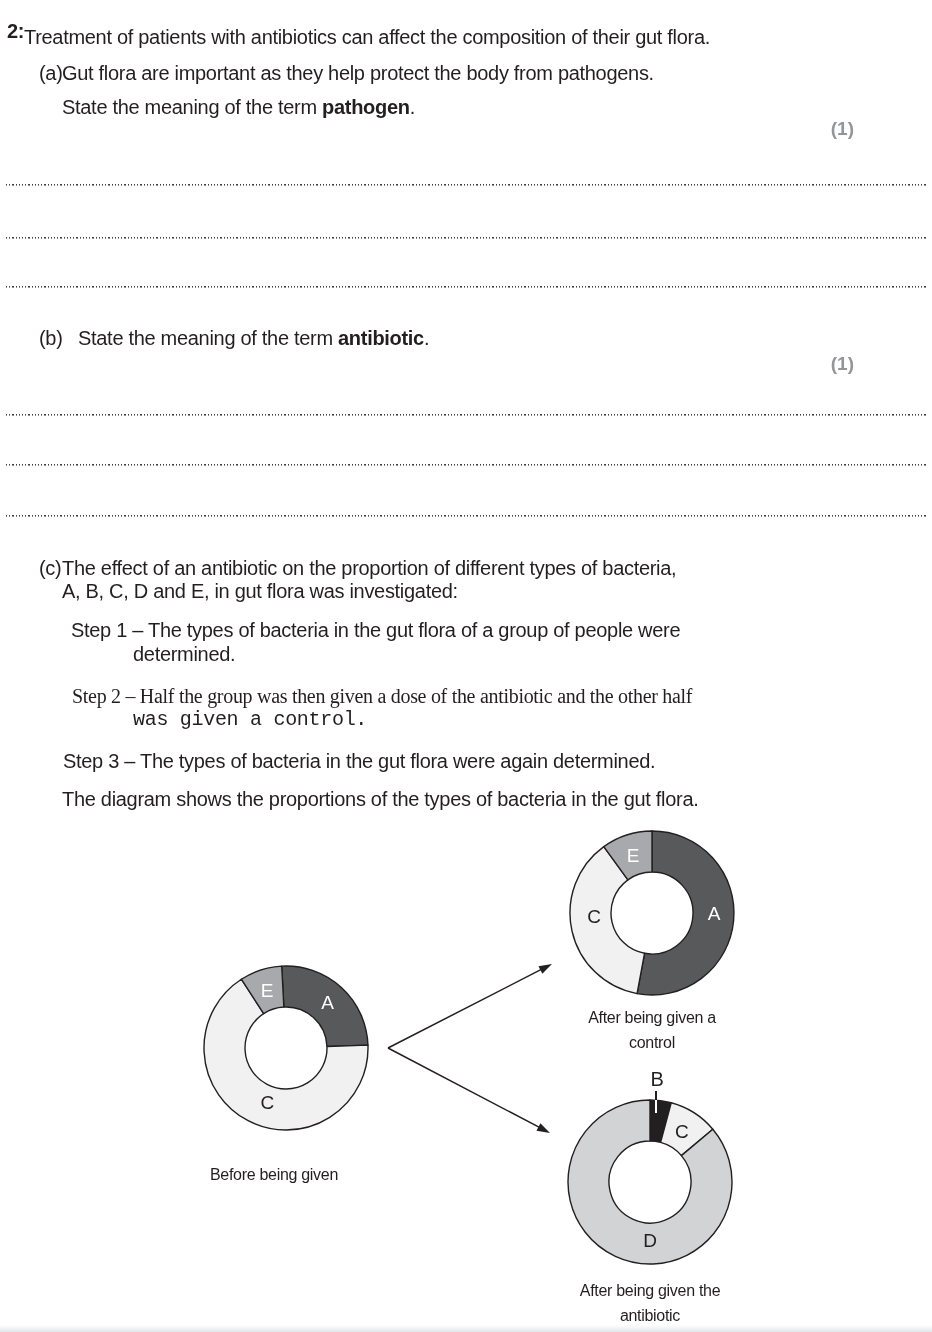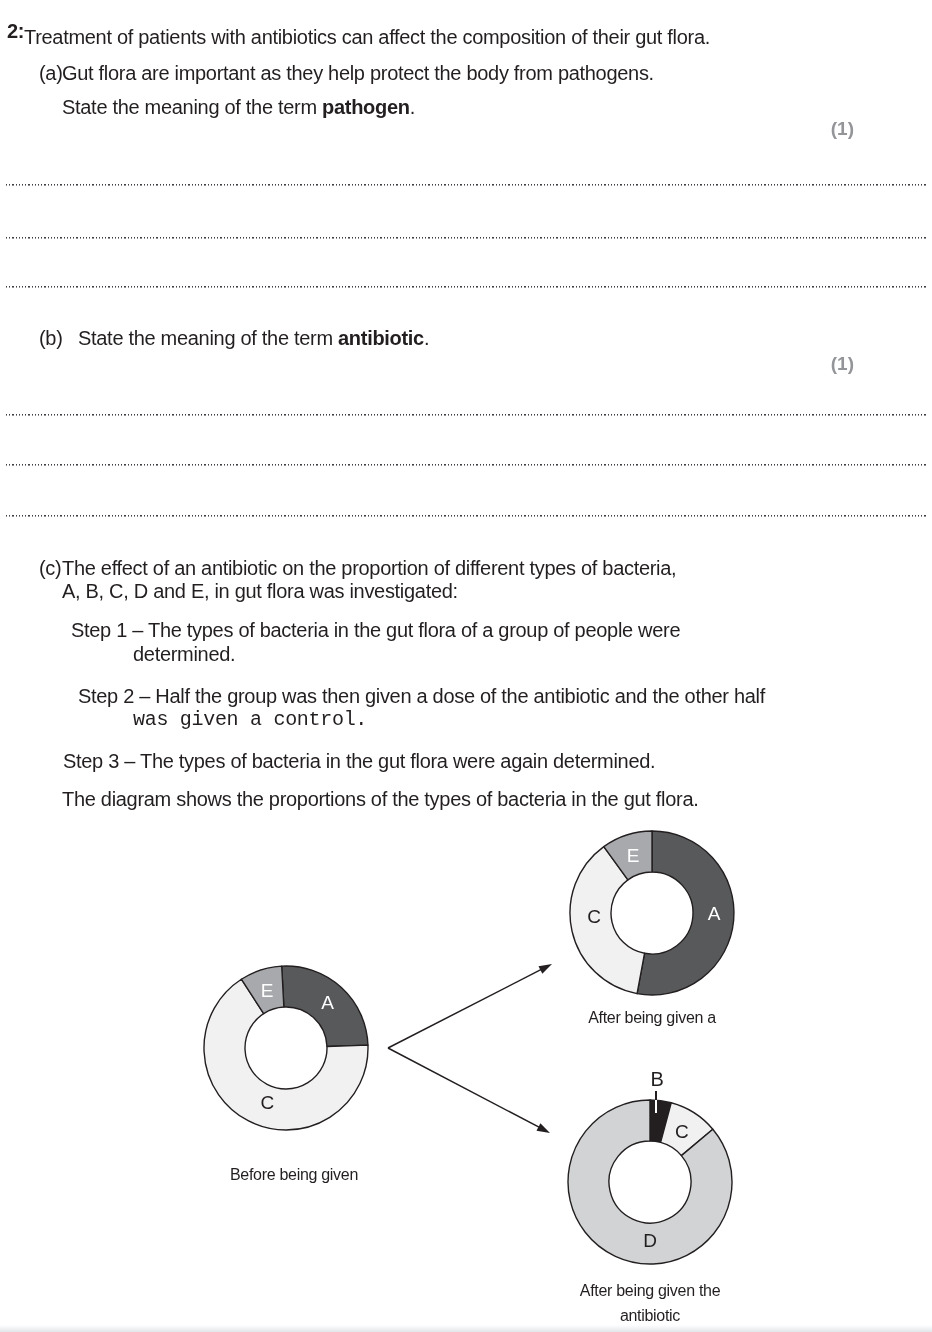--- a/index.html
+++ b/index.html
@@ -41,34 +41,34 @@
   <div class="t" style="left:39px;top:61px;">(a)</div>
   <div class="t" style="left:62px;top:61px;">Gut flora are important as they help protect the body from pathogens.</div>
   <div class="t" style="left:62px;top:95px;"><span>State the meaning of the term </span><span class="b">pathogen</span><span>.</span></div>
   <div class="marks" style="top:118px;">(1)</div>
 
   <div class="dotline" style="top:184px;"></div>
   <div class="dotline" style="top:237px;"></div>
   <div class="dotline" style="top:286px;"></div>
 
   <div class="t" style="left:39px;top:326px;">(b)</div>
-  <div class="t" style="left:78px;top:326px;"><span>State the meaning of the term </span><span class="b">antibiotic</span><span>.</span></div>
+  <div class="t" style="left:62px;top:326px;padding-left:16px;"><span>State the meaning of the term </span><span class="b">antibiotic</span><span>.</span></div>
   <div class="marks" style="top:353px;">(1)</div>
 
   <div class="dotline" style="top:414px;"></div>
   <div class="dotline" style="top:464px;"></div>
   <div class="dotline" style="top:515px;"></div>
 
   <div class="t" style="left:39px;top:556px;">(c)</div>
   <div class="t" style="left:62px;top:556px;">The effect of an antibiotic on the proportion of different types of bacteria,</div>
   <div class="t" style="left:62px;top:579px;">A, B, C, D and E, in gut flora was investigated:</div>
 
   <div class="t" style="left:71px;top:618px;">Step 1 – The types of bacteria in the gut flora of a group of people were</div>
   <div class="t" style="left:133px;top:642px;text-align:right;">determined.</div>
-  <div class="t" style="left:78px;top:684px;">Step 2 – Half the group was then given a dose of the antibiotic and the other half</div>
+  <div class="t" style="left:72px;top:684px;font-family:Liberation Serif, serif;">Step 2 – Half the group was then given a dose of the antibiotic and the other half</div>
   <div class="t" style="left:133px;top:708px;font-family:Liberation Mono, monospace;">was given a control.</div>
   <div class="t" style="left:63px;top:749px;">Step 3 – The types of bacteria in the gut flora were again determined.</div>
   <div class="t" style="left:62px;top:787px;">The diagram shows the proportions of the types of bacteria in the gut flora.</div>
 
   <div class="donut" style="left:567px;top:828px;"><svg viewBox="0 0 170 170" width="170" height="170">
         <path d="M 85.00 3.00 A 82 82 0 1 1 70.06 165.63 L 77.53 125.31 A 41 41 0 1 0 85.00 44.00 Z" fill="#58595b" stroke="#231f20" stroke-width="1.4" stroke-linejoin="round"></path>
         <path d="M 70.06 165.63 A 82 82 0 0 1 36.80 18.66 L 60.90 51.83 A 41 41 0 0 0 77.53 125.31 Z" fill="#f1f1f2" stroke="#231f20" stroke-width="1.4" stroke-linejoin="round"></path>
         <path d="M 36.80 18.66 A 82 82 0 0 1 85.00 3.00 L 85.00 44.00 A 41 41 0 0 0 60.90 51.83 Z" fill="#a7a9ac" stroke="#231f20" stroke-width="1.4" stroke-linejoin="round"></path>
         <text x="147.0" y="85.0" dy="0.35em" text-anchor="middle" fill="#ffffff" font-size="19" font-family="&quot;Liberation Sans&quot;, sans-serif">A</text>
         <text x="27.1" y="88.0" dy="0.35em" text-anchor="middle" fill="#231f20" font-size="19" font-family="&quot;Liberation Sans&quot;, sans-serif">C</text>
@@ -87,22 +87,23 @@
         <path d="M 106.22 5.79 A 82 82 0 0 1 147.82 32.29 L 116.41 58.65 A 41 41 0 0 0 95.61 45.40 Z" fill="#f1f1f2" stroke="#231f20" stroke-width="1.4" stroke-linejoin="round"></path>
         <path d="M 147.82 32.29 A 82 82 0 1 1 85.00 3.00 L 85.00 44.00 A 41 41 0 1 0 116.41 58.65 Z" fill="#d1d3d4" stroke="#231f20" stroke-width="1.4" stroke-linejoin="round"></path>
         <text x="116.8" y="34.1" dy="0.35em" text-anchor="middle" fill="#231f20" font-size="19" font-family="&quot;Liberation Sans&quot;, sans-serif">C</text>
         <text x="85.0" y="143.0" dy="0.35em" text-anchor="middle" fill="#231f20" font-size="19" font-family="&quot;Liberation Sans&quot;, sans-serif">D</text>
       </svg></div>
 
   <div class="blabel" style="left:632px;top:1068px;">B</div>
 
   <div class="caption" style="left:502px;top:1005px;">
     <div>After being given a</div>
+    <div>control</div>
   </div>
-  <div class="caption" style="left:144px;top:1162px;">
+  <div class="caption" style="left:124px;top:1162px;">
     <div>Before being given</div>
   </div>
   <div class="caption" style="left:500px;top:1278px;">
     <div>After being given the</div>
     <div>antibiotic</div>
   </div>
 
   <svg class="overlay" width="932" height="512" viewBox="0 820 932 512">
       <line x1="388" y1="1048" x2="546.7" y2="966.7" stroke="#231f20" stroke-width="1.5"></line>
       <polygon points="552,964 542.3,973.7 538.5,966.2" fill="#231f20"></polygon>

